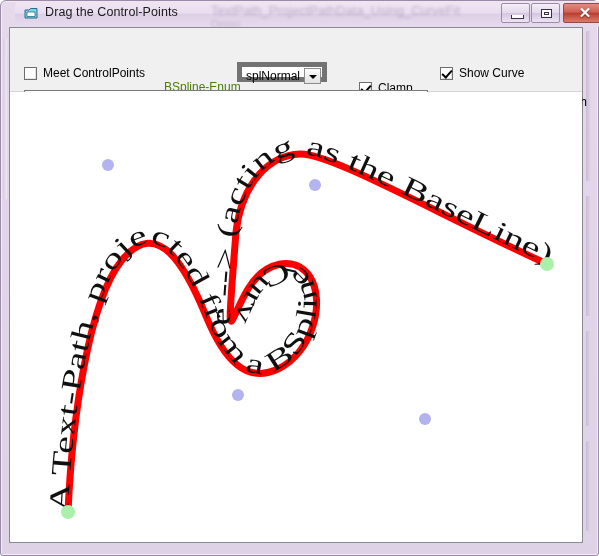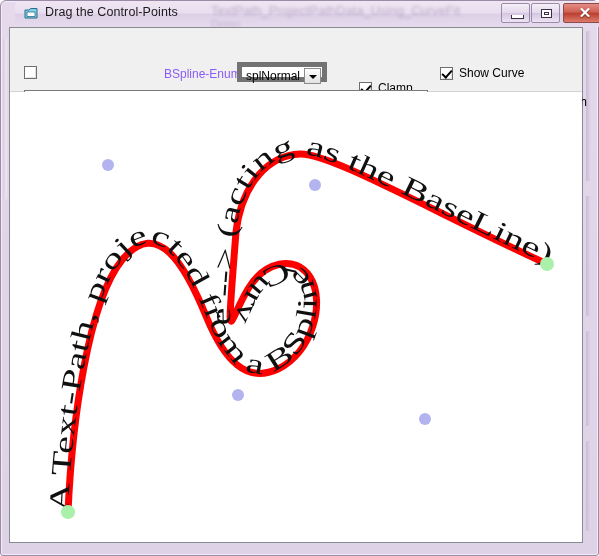--- a/index.html
+++ b/index.html
@@ -179,23 +179,23 @@
     transform: rotate(42deg);
   }
 
   #chk-meet       { left: 14px;  top: 38px; }
   #chk-clamp      { left: 349px; top: 38px; margin-top: 15px; }
   #chk-showcurve  { left: 430px; top: 38px; }
   #chk-fittext    { left: 430px; top: 67px; }
 
   #lbl-enum {
     position: absolute;
-    left: 154px; top: 39px;
+    left: 154px; top: 52px;
     font-size: 12px;
-    color: #8b5cf6;
+    color: #4d7c0f;
     white-space: nowrap;
   }
 
   #combo {
     position: absolute;
     left: 227px; top: 34px;
     width: 90px; height: 20px;
     box-sizing: border-box;
     border: 5px solid #737373;
     background: #ffffff;
@@ -299,20 +299,21 @@
   <div class="frame-strip" id="strip-c"></div>
   <div class="frame-strip" id="strip-d"></div>
   <div id="strip-left"></div>
 
   <div id="client">
 
     <div id="panel">
 
       <div class="chk-row" id="chk-meet">
         <span class="cbox"></span>
+        <span>Meet ControlPoints</span>
       </div>
 
       <div id="lbl-enum">BSpline-Enum</div>
 
       <div id="combo">
         <span id="combo-value">splNormal</span>
         <span id="combo-arrow"></span>
       </div>
 
       <div class="chk-row" id="chk-clamp">

